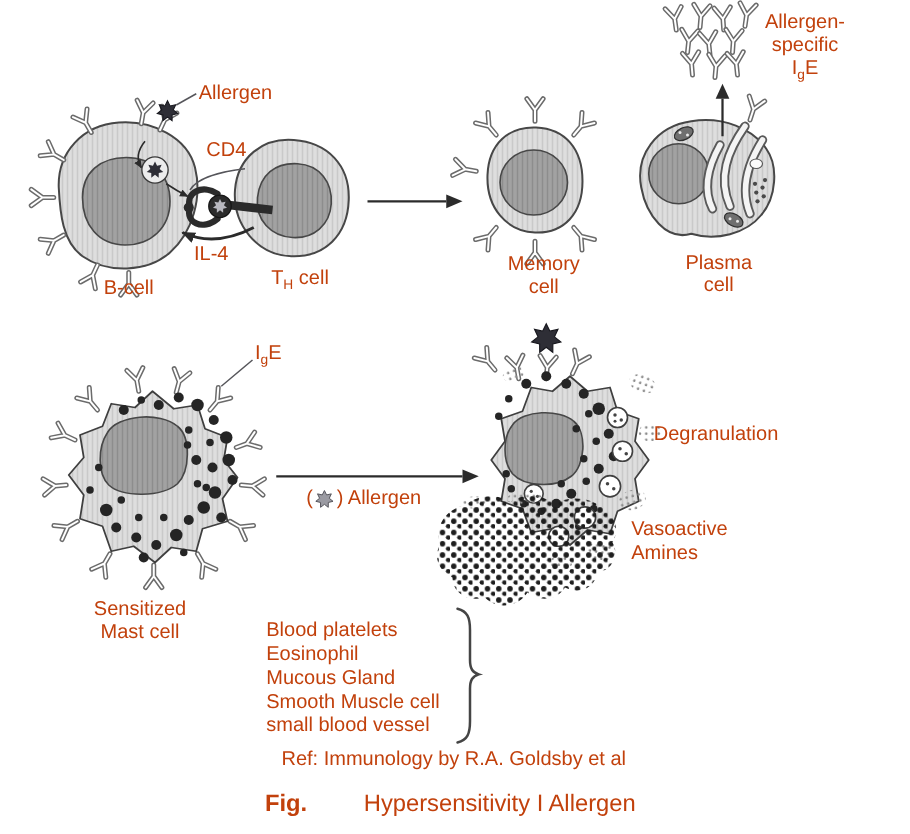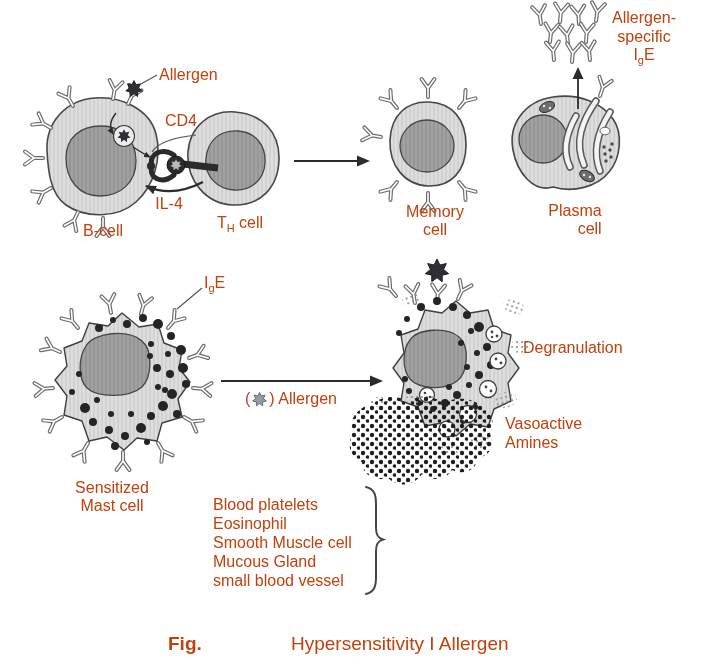--- a/index.html
+++ b/index.html
@@ -4,21 +4,21 @@
 <style>
   html,body{margin:0;padding:0;background:#fff;}
   #canvas{position:relative;width:728px;height:667px;background:#ffffff;overflow:hidden;
           font-family:"Liberation Sans",sans-serif;color:#3b3b3f;}
   #art{position:absolute;left:0;top:0;}
   .lbl{position:absolute;font-size:16px;line-height:1.15;white-space:nowrap;color:#c2410c;}
   .ctr{transform:translateX(-50%);text-align:center;}
   .lbl sub{font-size:11px;line-height:0;}
   .list{line-height:18.9px;}
   .cap{font-size:19px;}
-  .bold{font-weight:bold;}
+  .bold{font-weight:bold;margin-left:44px;}
   .flexlbl{display:flex;align-items:center;}
   .inline-star{margin:0 2px;}
   
   .cell{fill:url(#hl);stroke:#474747;stroke-width:1.6;}
   .nuc{fill:url(#hd);stroke:#474747;stroke-width:1.3;}
   .spiky{fill:url(#hl);stroke:#3f3f3f;stroke-width:1.4;stroke-linejoin:round;}
   .gr{fill:#252525;}
   .ln{stroke:#2b2b2b;fill:none;}
   .thin{stroke:#55555a;stroke-width:1.2;fill:none;}
   .er-o{stroke:#5a5a5a;stroke-width:7.5;fill:none;stroke-linecap:round;}
@@ -309,21 +309,21 @@
 <div class="lbl" style="left:159px;top:66px;">Allergen</div>
 <div class="lbl ctr" style="left:181px;top:112px;">CD4</div>
 <div class="lbl ctr" style="left:169px;top:195px;">IL-4</div>
 <div class="lbl ctr" style="left:103px;top:222px;">B-cell</div>
 <div class="lbl ctr" style="left:240px;top:214px;"><span>T</span><sub>H</sub><span> cell</span></div>
 
 <div class="lbl ctr" style="left:424px;top:203px;margin-left:11px;">
   <div>Memory</div>
   <div>cell</div>
 </div>
-<div class="lbl ctr" style="left:575px;top:202px;text-align:right;">
+<div class="lbl ctr" style="left:575px;top:202px;">
   <div>Plasma</div>
   <div>cell</div>
 </div>
 <div class="lbl ctr" style="left:644px;top:9px;line-height:18.5px;">
   <div>Allergen-</div>
   <div>specific</div>
   <div><span>I</span><sub>g</sub><span>E</span></div>
 </div>
 
 <div class="lbl" style="left:204px;top:274px;"><span>I</span><sub>g</sub><span>E</span></div>
@@ -343,21 +343,22 @@
 
 <div class="lbl" style="left:523px;top:339px;">Degranulation</div>
 <div class="lbl" style="left:505px;top:414px;line-height:19px;">
   <div>Vasoactive</div>
   <div>Amines</div>
 </div>
 
 <div class="lbl list" style="left:213px;top:496px;">
   <div>Blood platelets</div>
   <div>Eosinophil</div>
+  <div>Mucous Gland</div>
   <div>Smooth Muscle cell</div>
-  <div>Mucous Gland</div>
   <div>small blood vessel</div>
 </div>
 
+<div class="lbl ctr" style="left:363px;top:599px;">Ref: Immunology by R.A. Goldsby et al</div>
 <div class="lbl cap bold" style="left:168px;top:633px;">Fig.</div>
 <div class="lbl cap" style="left:291px;top:633px;">Hypersensitivity I Allergen</div>
 
 </div>
 
 </body></html>

